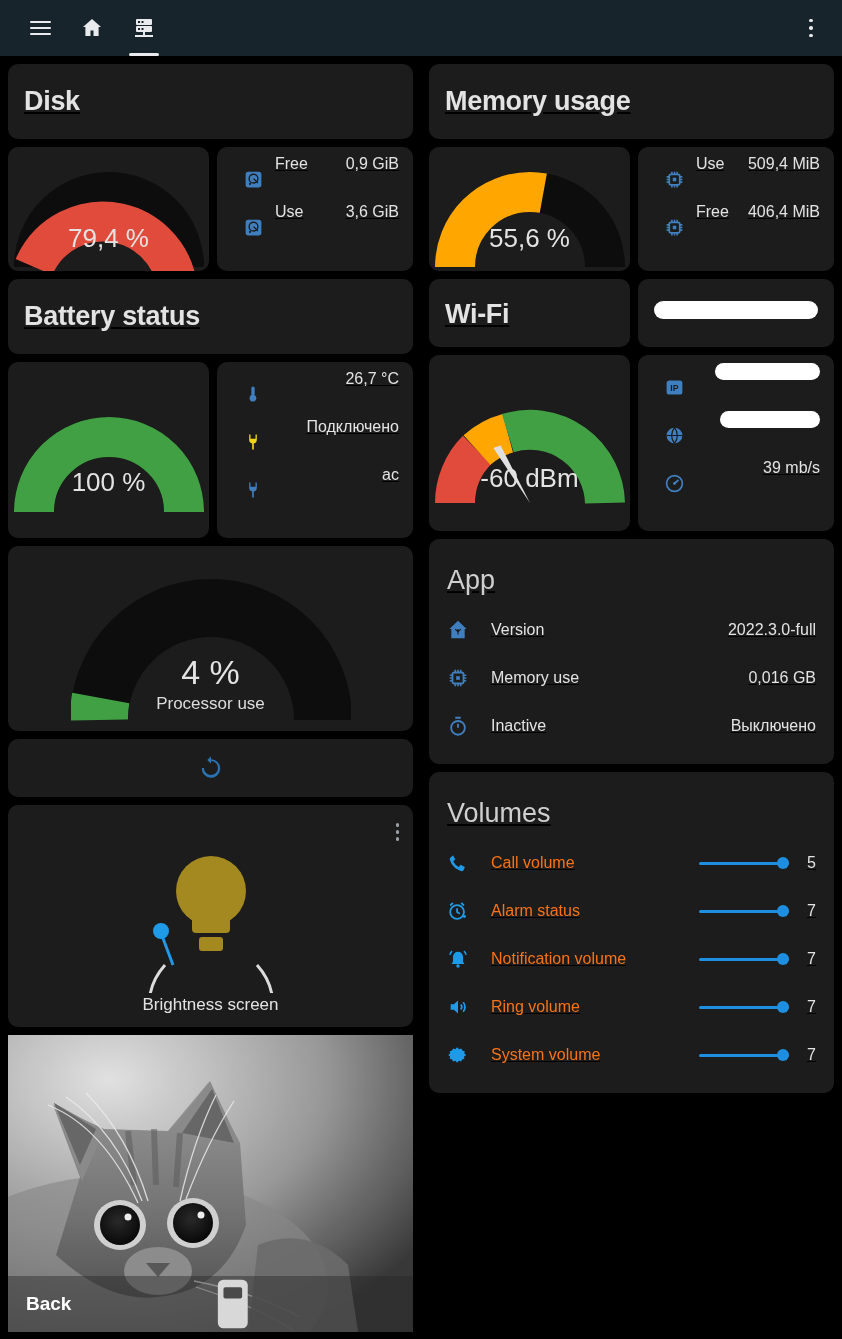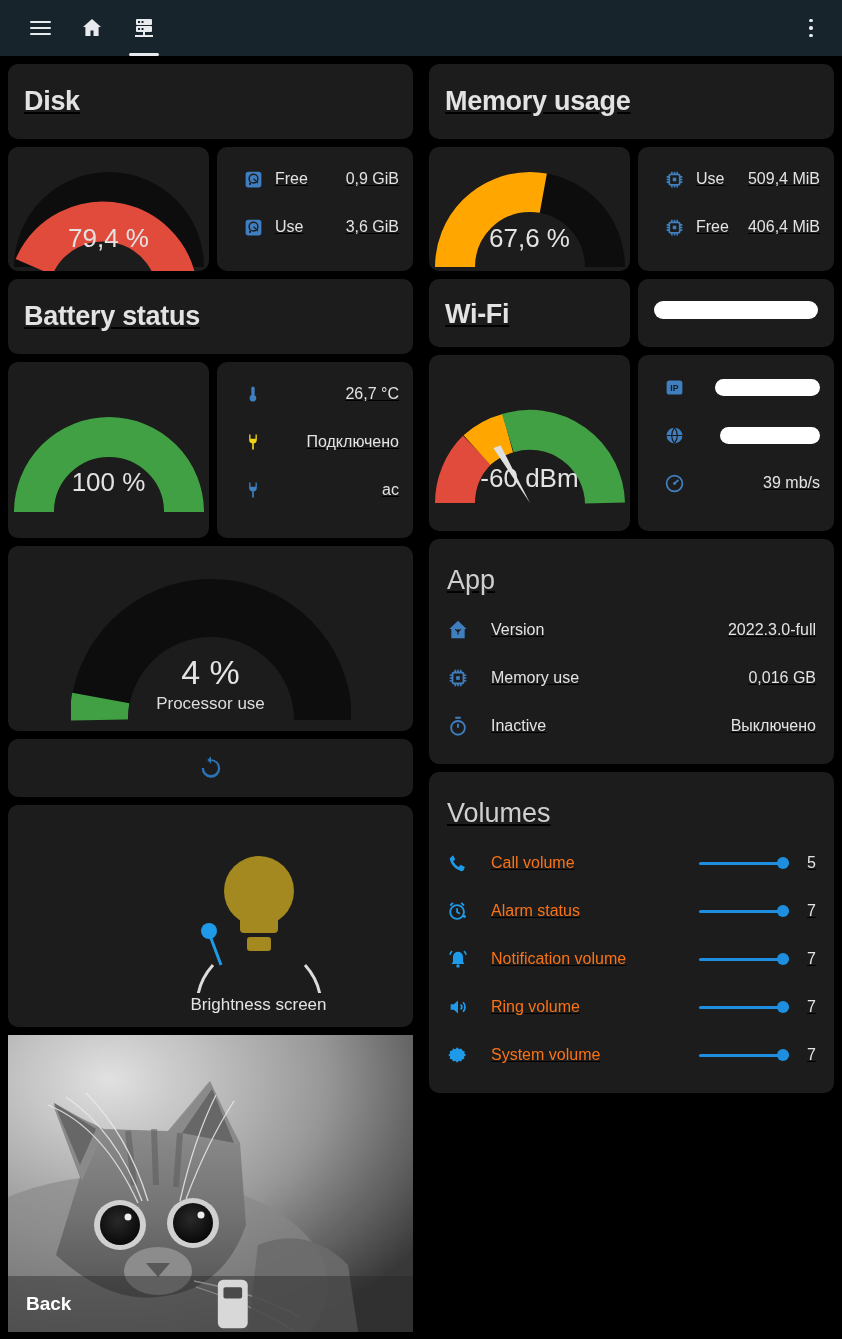--- a/index.html
+++ b/index.html
@@ -65,21 +65,21 @@
     text-align: center; font-size: 26px; color: #e3e3e3;
   }
   .gauge-sub {
     position: absolute; left: 0; right: 0; top: 124px;
     text-align: center; font-size: 17px; color: #ddd;
   }
 
   
   .stats { padding: 8px 14px 8px 14px; }
   .stat-row {
-    display: flex; align-items: center;
+    display: flex; 
     min-height: 48px;
   }
   .stat-icon { width: 44px; flex: 0 0 44px; display: flex; align-items: center; justify-content: center; }
   .stat-label { flex: 1; font-size: 16px; color: #e3e3e3; }
   .stat-value { font-size: 16px; color: #e3e3e3; text-align: right; max-width: 110px; }
   .redact { background: #fff; border-radius: 9px; height: 17px; display: inline-block; }
 
   
   .sidecard-spacer { height: 62px; display: flex; align-items: center; padding: 0 16px; }
 
@@ -97,21 +97,21 @@
   .slider { width: 90px; height: 20px; position: relative; margin-left: 8px; }
   .slider .track { position: absolute; left: 0; right: 0; top: 9px; height: 2.5px; background: #1e8fe0; border-radius: 2px; }
   .slider .thumb { position: absolute; top: 4px; width: 12px; height: 12px; border-radius: 50%; background: #1e8fe0; }
   .vol-value { flex: 1; text-align: right; font-size: 16px; color: #e3e3e3; }
 
   
   .refresh-card { height: 58px; display: flex; align-items: center; justify-content: center; }
 
   
   .bright-card { height: 222px; }
-  .bright-inner { position: relative; width: 100%; height: 222px; margin-left: 48px; }
+  .bright-inner { position: relative; width: 100%; height: 222px; }
   .bright-inner .dial { position: absolute; left: 50%; top: 8px; transform: translateX(-50%); }
   .bright-label { position: absolute; left: 0; right: 0; bottom: 12px; text-align: center; font-size: 17px; color: #e3e3e3; }
   .card-kebab { position: absolute; right: 14px; top: 18px; display: flex; flex-direction: column; gap: 3.5px; cursor: pointer; }
   .card-kebab i { width: 3.5px; height: 3.5px; border-radius: 50%; background: #9aa0a6; display: block; }
 
   
   .photo-card { height: 297px; position: relative; border-radius: 0; overflow: hidden; }
   .photo-card svg { display: block; width: 100%; height: 100%; }
   .photo-bar {
     position: absolute; left: 0; right: 0; bottom: 0; height: 56px;
@@ -365,21 +365,21 @@
         <div class="card-title">Memory usage</div>
       </div>
 
       <div class="row2">
         <div class="card gauge-card" style="width:201px">
           <div class="gauge-wrap">
             <svg width="190" height="124" viewBox="0 0 190 124">
               <path d="M20 110 A75 75 0 0 1 170 110" fill="none" stroke="#0d0d0d" stroke-width="40"></path>
               <path d="M20 110 A75 75 0 0 1 170 110" fill="none" stroke="#ffa700" stroke-width="40" stroke-dasharray="131 400"></path>
             </svg>
-            <div class="gauge-val">67,6 %</div>
+            <div class="gauge-val">55,6 %</div>
           </div>
         </div>
         <div class="card" style="width:196px;height:124px">
           <div class="stats">
             <div class="stat-row">
               <span class="stat-icon">
                 <svg width="21" height="21" viewBox="0 0 24 24">
                     <rect x="6" y="6" width="12" height="12" rx="2" fill="none" stroke="#3f7fbf" stroke-width="2"></rect>
                     <rect x="10" y="10" width="4" height="4" fill="#3f7fbf"></rect>
                     <g stroke="#3f7fbf" stroke-width="1.8">

